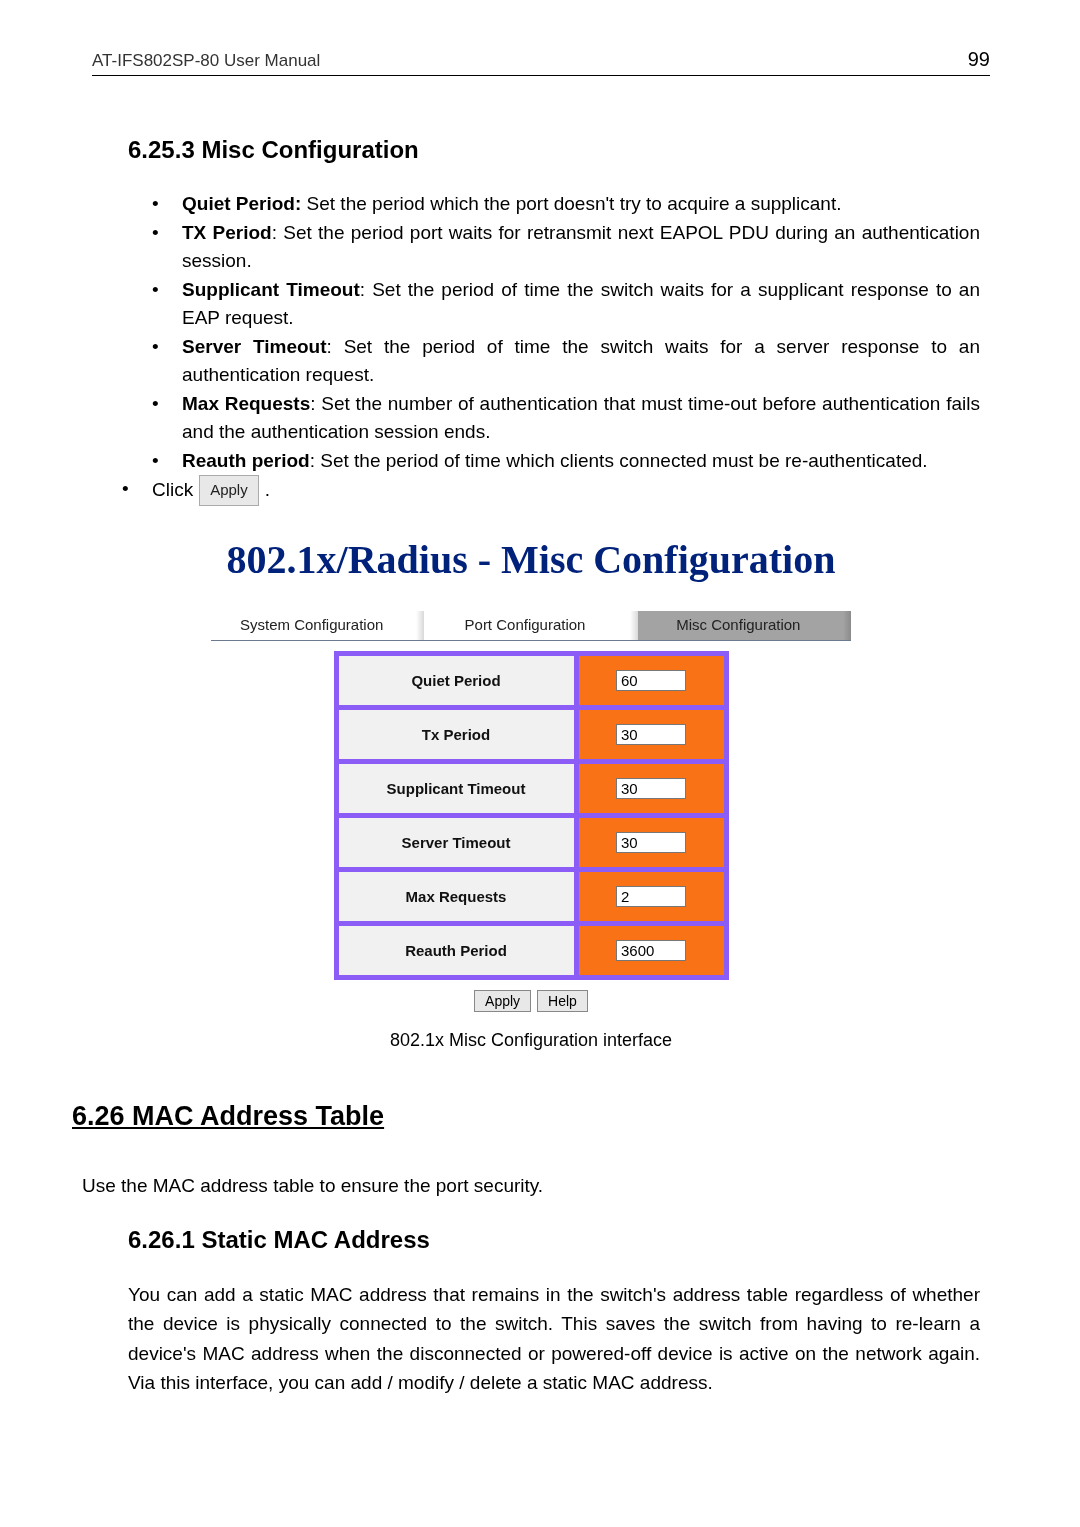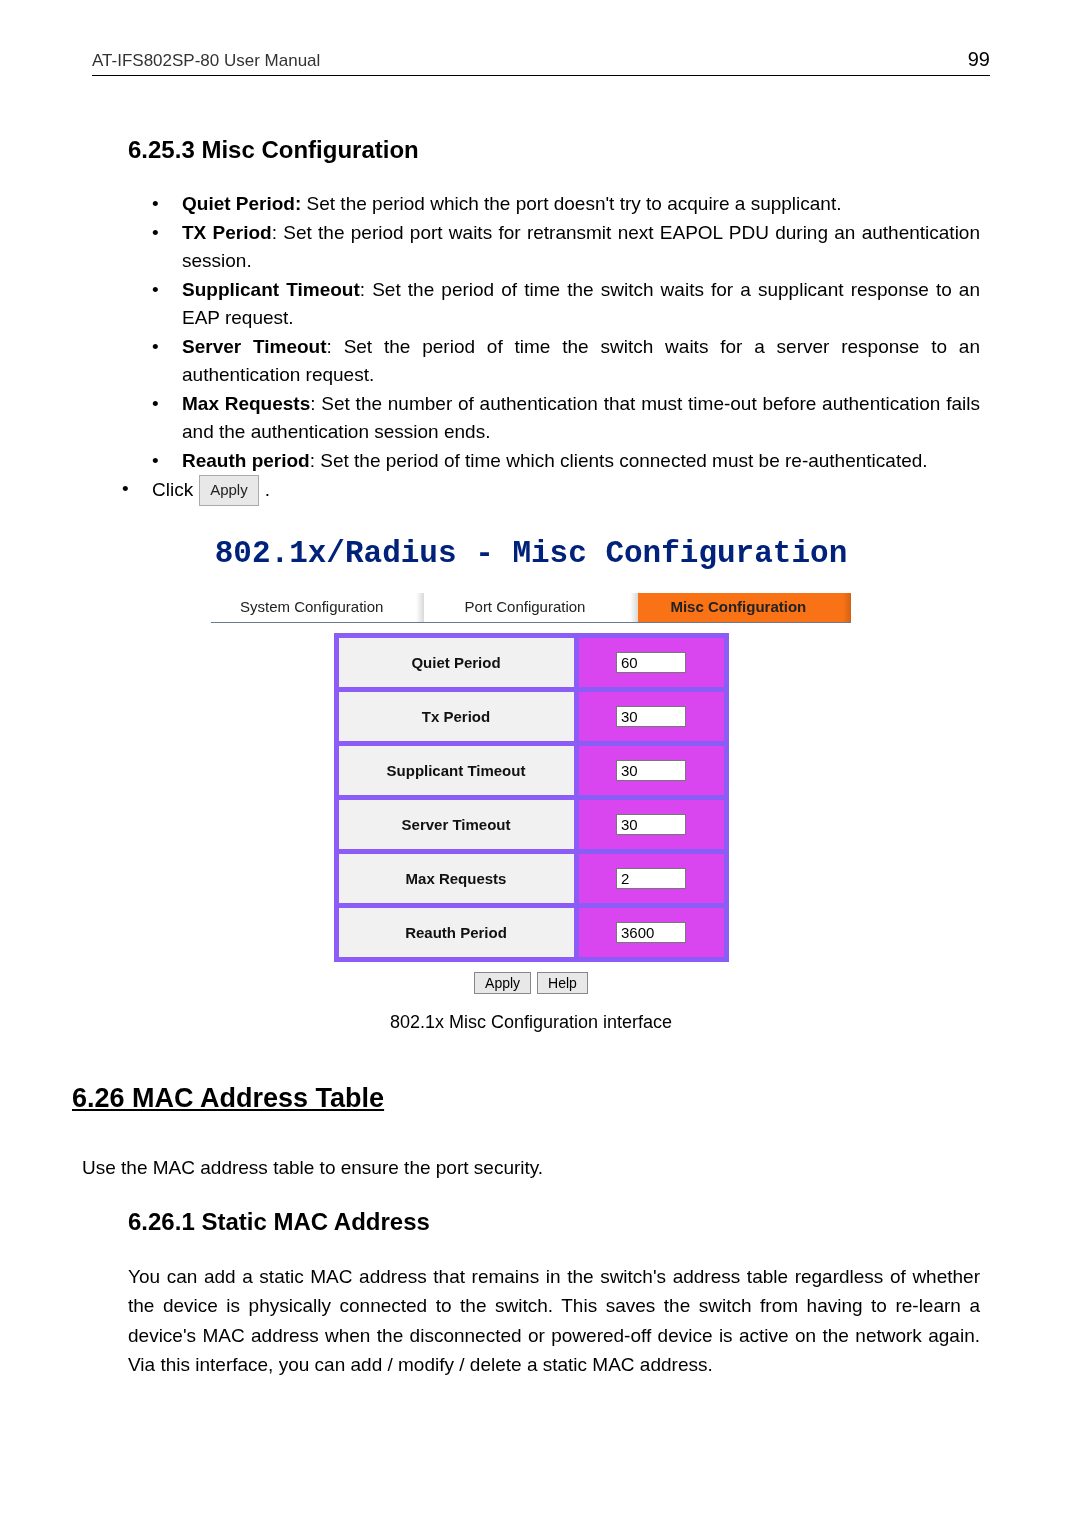--- a/index.html
+++ b/index.html
@@ -71,25 +71,25 @@
     font-size: 15px;
     padding: 3px 10px;
     color: #222;
   }
   .screenshot-wrap {
     margin-top: 30px;
     margin-bottom: 14px;
     text-align: center;
   }
   .ss-title {
-    font-family: Liberation Mono, monospace;
-    font-size: 31px;
+    font-family: Liberation Serif, serif;
+    font-size: 40px;
     font-weight: bold;
     color: #00227a;
-    margin-bottom: 22px;
+    margin-bottom: 28px;
   }
   .ss-tabs {
     display: flex;
     justify-content: center;
     gap: 0;
     margin: 0 auto;
     width: 640px;
   }
   .ss-tab {
     flex: 1;
@@ -102,42 +102,42 @@
     position: relative;
   }
   .ss-tab::after{
     content:"";
     position:absolute;
     right:0;top:0;bottom:0;
     width:8px;
     background:linear-gradient(to right, transparent, rgba(0,0,0,0.15));
   }
   .ss-tab.active {
-    font-weight: bold;
-    background: #f97316;
+    font-weight: normal;
+    background: #a3a3a3;
   }
   .ss-table {
     border-collapse: collapse;
     margin: 10px auto 0 auto;
   }
   .ss-table td {
     border: 5px solid #8b5cf6;
     font-family: Arial, sans-serif;
     font-size: 15px;
     padding: 14px 10px;
     text-align: center;
   }
   .ss-label-cell {
     background: #f1f1f1;
     font-weight: bold;
     color: #111;
     width: 240px;
   }
   .ss-value-cell {
-    background: #d946ef;
+    background: #f97316;
     width: 150px;
     text-align: left;
     padding: 2px 6px;
   }
   .ss-input {
     font-family: Arial, sans-serif;
     font-size: 15px;
     width: 70px;
     border: 1px solid #777;
     padding: 1px 4px;

